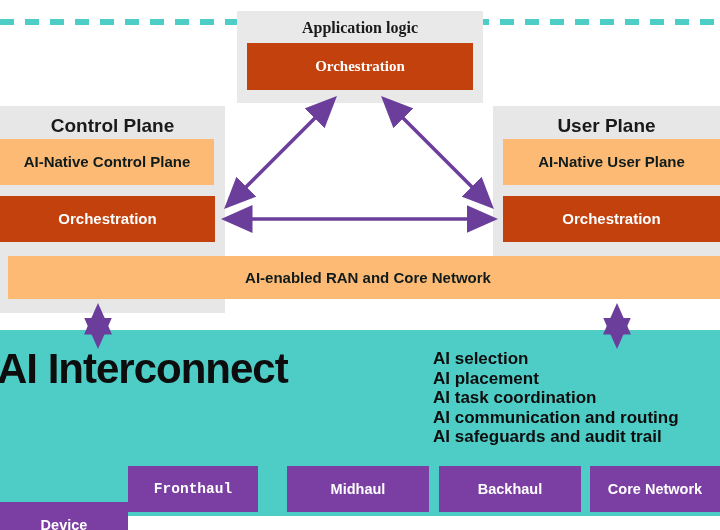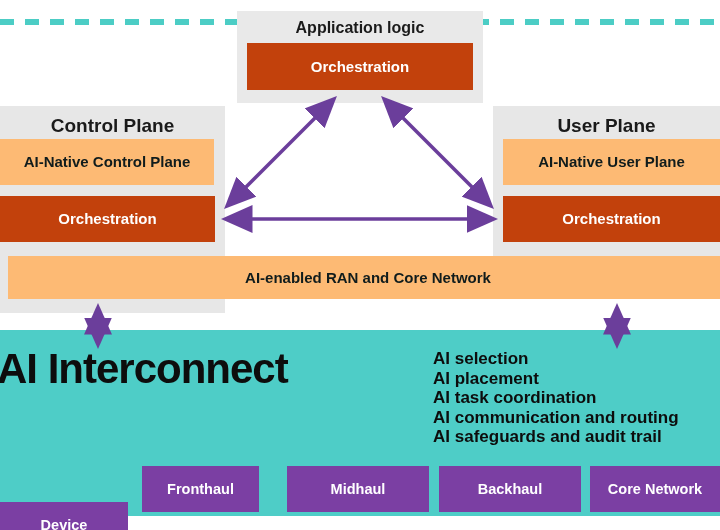--- a/index.html
+++ b/index.html
@@ -12,40 +12,40 @@
     position:absolute;left:0;top:19px;width:720px;height:6px;z-index:0;
     background:repeating-linear-gradient(90deg,#4ccdc5 0 14px,transparent 14px 25px);
   }
   
   .gray-box{position:absolute;background:#e7e7e7;z-index:1;}
   .plane-title{display:block;text-align:center;padding-top:9px;font-size:19px;color:#1a1a1a;}
   .teal-bar{position:absolute;background:#fdba74;text-align:center;font-size:15px;color:#101c1c;}
   .purple-bar{position:absolute;background:#c2410c;text-align:center;font-size:15px;color:#ffffff;}
   .lh46{height:46px;line-height:46px;}
   
-  .app-box{left:237px;top:11px;width:246px;height:92px;z-index:2;background:#e9e9e9;}
+  .app-box{left:237px;top:11px;width:246px;height:92px;z-index:2;background:#e9e9e9;font-family:Liberation Serif, serif;}
   .app-title{font-size:16px;padding-top:8px;}
   .app-orch{left:10px;top:32px;width:226px;height:47px;line-height:47px;}
   
   .cp-box{left:0;top:106px;width:225px;height:207px;}
   .up-box{left:493px;top:106px;width:227px;height:183px;}
   .cp-native{left:0;top:33px;width:214px;}
   .cp-orch{left:0;top:90px;width:215px;}
   .up-native{left:10px;top:33px;width:217px;}
   .up-orch{left:10px;top:90px;width:217px;}
   
   .ran-bar{left:8px;top:256px;width:720px;height:43px;line-height:43px;z-index:2;font-size:15px;}
   
   .interconnect{position:absolute;left:0;top:330px;width:720px;height:186px;background:#4ecdc7;z-index:1;}
   .ic-title{position:absolute;left:-3px;top:345px;font-size:42px;letter-spacing:-1px;color:#0d0d0d;z-index:2;}
   .ic-list{position:absolute;left:433px;top:349px;font-size:17px;line-height:19.6px;color:#0d0d0d;z-index:2;}
   .segment{position:absolute;top:466px;height:46px;line-height:46px;background:#7b3fa3;
            text-align:center;color:#fff;font-size:14.5px;z-index:2;}
   .seg-0{left:0;width:128px;margin-top:36px;}
-  .seg-1{left:142px;width:117px;}
+  .seg-1{left:128px;width:130px;font-family:Liberation Mono, monospace;}
   .seg-2{left:287px;width:142px;}
   .seg-3{left:439px;width:142px;}
   .seg-4{left:590px;width:130px;}
   
   .arrows{position:absolute;left:0;top:0;width:720px;height:530px;z-index:3;pointer-events:none;}
 </style>
 </head>
 <body>
 
 <div class="stage">

